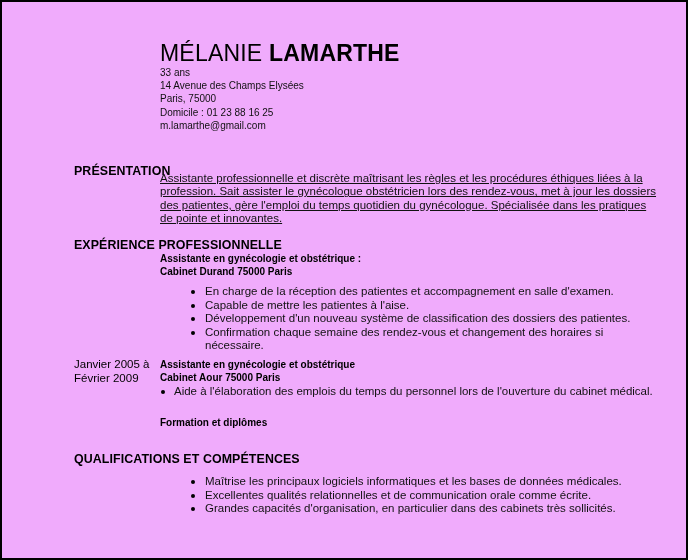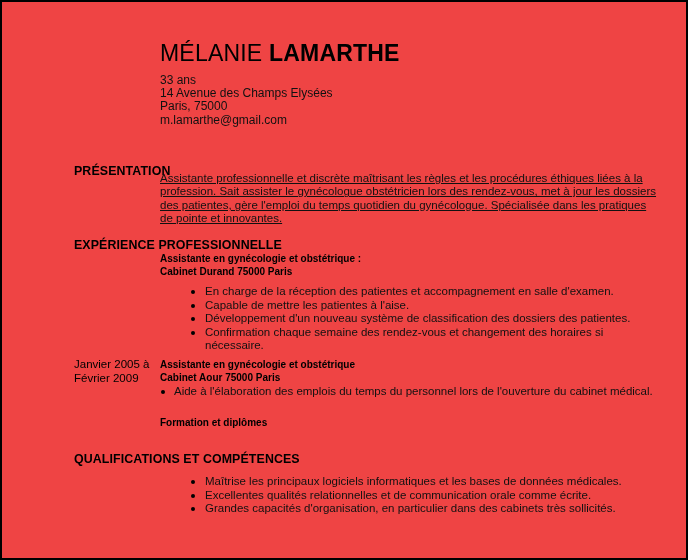--- a/index.html
+++ b/index.html
@@ -9,21 +9,21 @@
   }
   body {
     font-family: "Liberation Sans", sans-serif;
   }
   .page {
     position: relative;
     width: 688px;
     height: 560px;
     box-sizing: border-box;
     border: 2px solid #000000;
-    background: #ef4444;
+    background: #f0abfc;
     overflow: hidden;
   }
   .inner {
     position: absolute;
     left: 0;
     top: 0;
     width: 684px;
     height: 556px;
   }
 
@@ -41,22 +41,22 @@
     color: #000000;
     white-space: nowrap;
   }
   .name .given {
     font-weight: 300;
   }
   .name .family {
     font-weight: bold;
   }
   .contact {
-    margin-top: 8px;
-    font-size: 12px;
+    margin-top: 0;
+    font-size: 10px;
     line-height: 13.2px;
     color: #111111;
   }
   .contact div {
     white-space: nowrap;
   }
 
   
   .row {
     position: absolute;
@@ -144,20 +144,21 @@
 
 <div class="page">
   <div class="inner">
 
     <div class="header">
       <div class="name"><span class="given">MÉLANIE </span><span class="family">LAMARTHE</span></div>
       <div class="contact">
         <div>33 ans</div>
         <div>14 Avenue des Champs Elysées</div>
         <div>Paris, 75000</div>
+        <div>Domicile : 01 23 88 16 25</div>
         <div>m.lamarthe@gmail.com</div>
       </div>
     </div>
 
     <div class="row" style="top:162px;">
       <div class="col-left">
         <div class="section-title">PRÉSENTATION</div>
       </div>
       <div class="col-right" style="top:8px;">
         <div class="para">Assistante professionnelle et discrète maîtrisant les règles et les procédures éthiques liées à la profession. Sait assister le gynécologue obstétricien lors des rendez-vous, met à jour les dossiers des patientes, gère l'emploi du temps quotidien du gynécologue. Spécialisée dans les pratiques de pointe et innovantes.</div>

